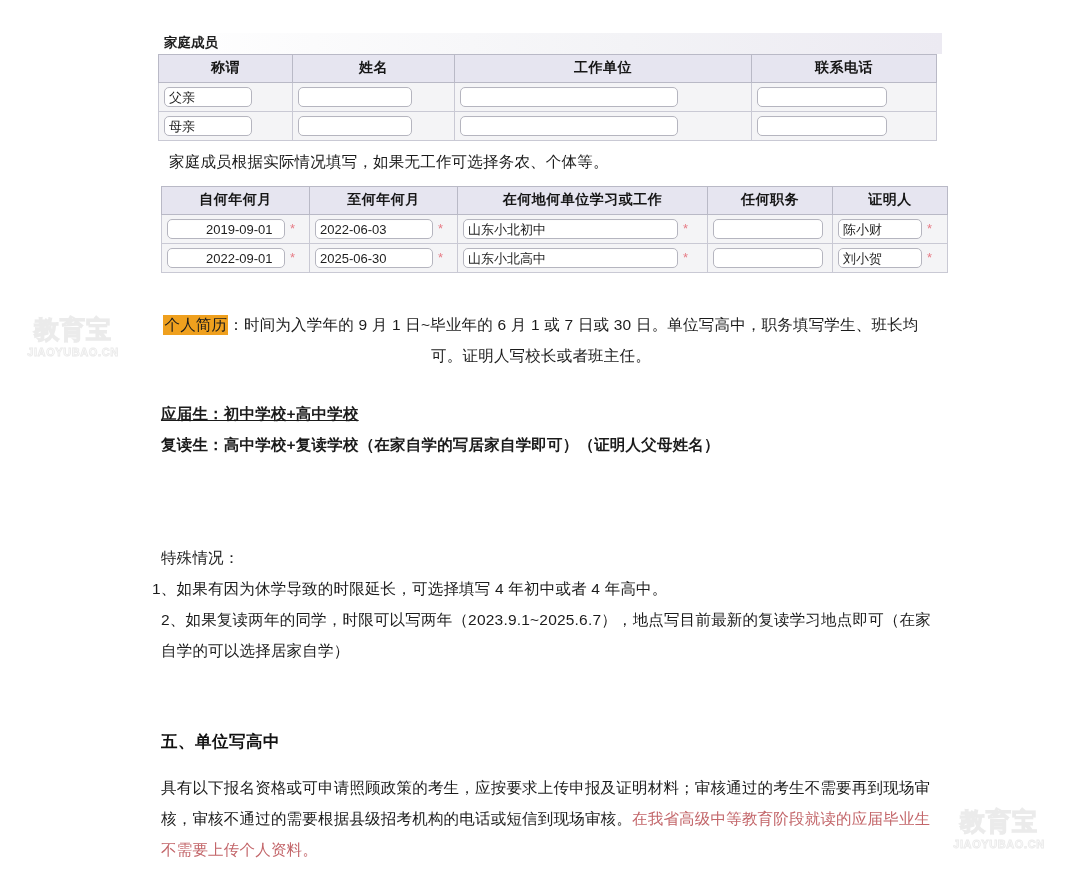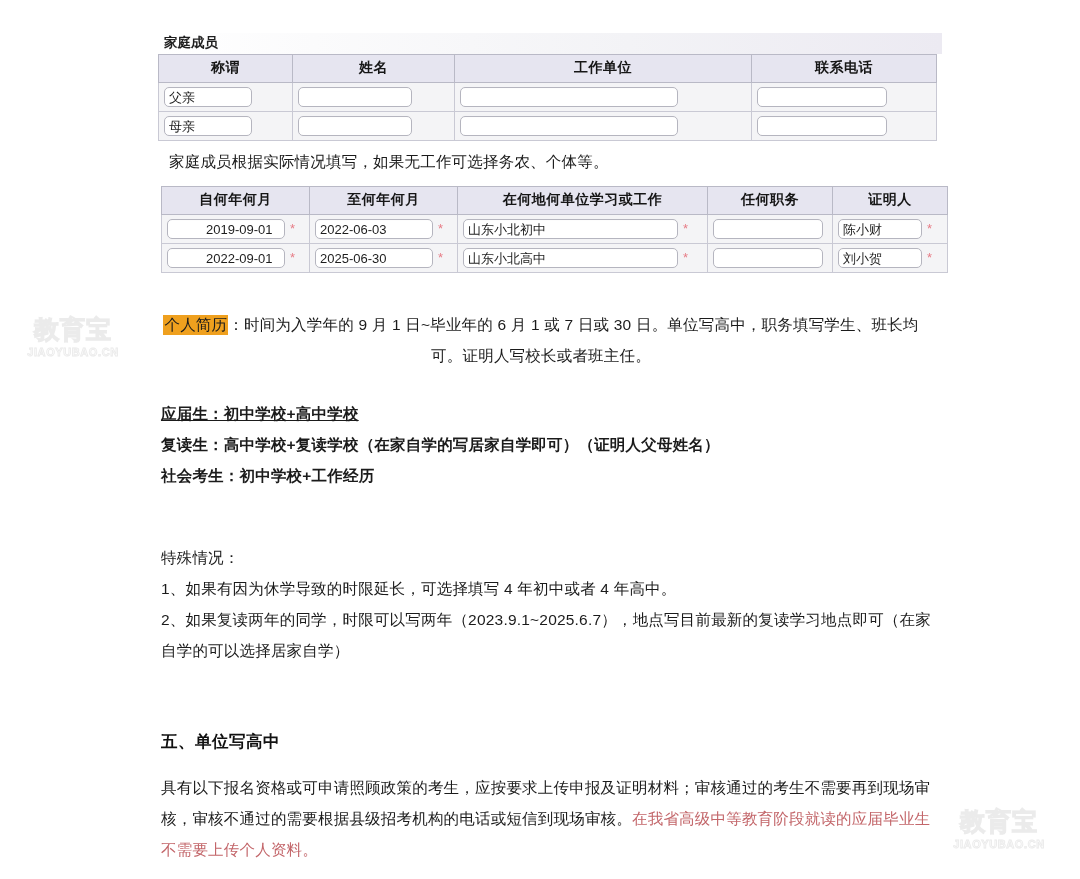--- a/index.html
+++ b/index.html
@@ -323,24 +323,23 @@
       </tbody>
     </table>
   </div>
 
   <div class="para" style="left:161px; top:309px; width:760px;text-align:center;">
     <span class="hl">个人简历</span><span>：</span><span>时间为入学年的 9 月 1 日~毕业年的 6 月 1 或 7 日或 30 日。单位写高中，职务填写学生、班长均可。证明人写校长或者班主任。</span>
   </div>
 
   <div class="para bold" style="left:161px; top:398px; width:800px;text-decoration:underline;">应届生：初中学校+高中学校</div>
   <div class="para bold" style="left:161px; top:429px; width:800px;">复读生：高中学校+复读学校（在家自学的写居家自学即可）（证明人父母姓名）</div>
-  <div class="para bold" style="left:161px; top:460px; width:800px;">社会考生：初中学校+工作经历</div>
 
   <div class="para" style="left:161px; top:542px; width:800px;">特殊情况：</div>
-  <div class="para" style="left:161px; top:573px; width:790px;">1、如果有因为休学导致的时限延长，可选择填写 4 年初中或者 4 年高中。</div>
+  <div class="para" style="left:152px; top:573px; width:790px;">1、如果有因为休学导致的时限延长，可选择填写 4 年初中或者 4 年高中。</div>
   <div class="para" style="left:161px; top:604px; width:776px;">2、如果复读两年的同学，时限可以写两年（2023.9.1~2025.6.7），地点写目前最新的复读学习地点即可（在家自学的可以选择居家自学）</div>
 
   <div class="heading" style="left:161px; top:731px;">五、单位写高中</div>
 
   <div class="para" style="left:161px; top:772px; width:772px;">
     <span>具有以下报名资格或可申请照顾政策的考生，应按要求上传申报及证明材料；审核通过的考生不需要再到现场审核，审核不通过的需要根据县级招考机构的电话或短信到现场审核。</span><span class="red">在我省高级中等教育阶段就读的应届毕业生不需要上传个人资料。</span>
   </div>
 
 </div>
 

